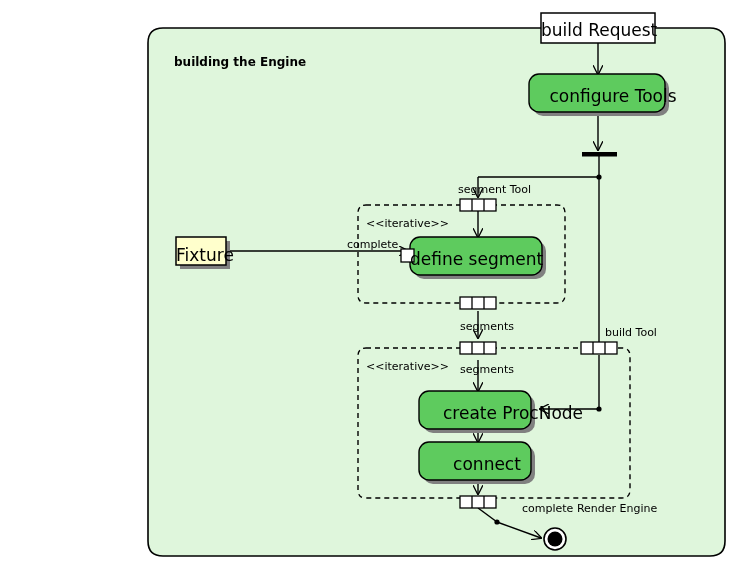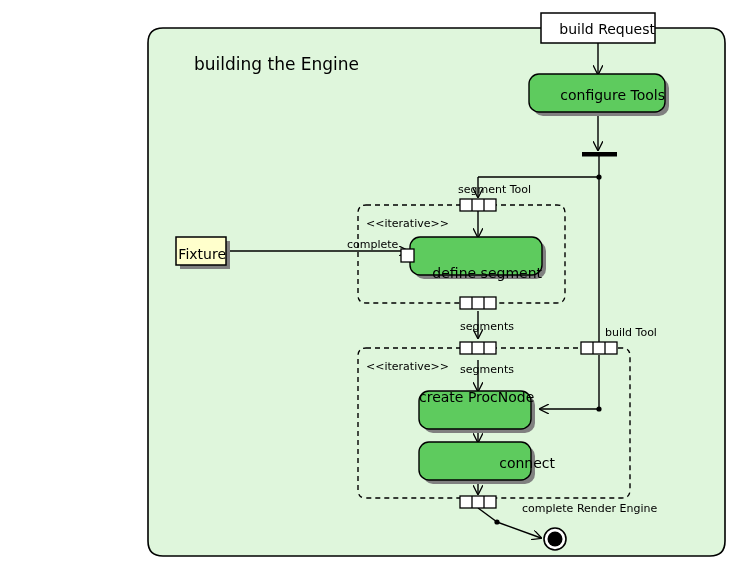--- a/index.html
+++ b/index.html
@@ -26,31 +26,30 @@
   }
   .lbl {
     position: absolute;
     font-family: "DejaVu Sans", sans-serif;
     font-size: 11px;
     color: #000000;
     white-space: nowrap;
     line-height: 1;
   }
   .lbl-bold {
-    font-weight: normal;
-    font-size: 17px;
-    margin-left: 20px;
+    font-weight: bold;
+    font-size: 12px;
   }
   .node-text {
     position: absolute;
     font-family: "DejaVu Sans", sans-serif;
-    font-size: 14px;
+    font-size: 17px;
     color: #000000;
     white-space: nowrap;
-    text-align: right;
+    text-align: center;
     line-height: 1;
   }
 </style>
 </head>
 <body>
 
 <div id="canvas">
 
   <svg id="svg-layer" viewBox="0 0 739 570">
     <defs>
@@ -198,25 +197,25 @@
     <g>
       <circle cx="555" cy="539" r="11" fill="#ffffff" stroke="#000000" stroke-width="1.6"></circle>
       <circle cx="555" cy="539" r="7.5" fill="#000000"></circle>
     </g>
   </svg>
 
   <div class="lbl lbl-bold" style="left:174px; top:56px;">building the Engine</div>
 
   <div class="node-text" style="left:541px; top:22px; width:114px;">build Request</div>
 
-  <div class="node-text" style="left:529px; top:88px; width:136px;">configure Tools</div>
-
-  <div class="node-text" style="left:410px; top:266px; width:132px;">define segment</div>
-
-  <div class="node-text" style="left:419px; top:390px; width:112px;">create ProcNode</div>
+  <div class="node-text" style="left:529px; top:88px; width:136px;padding-left:16px;">configure Tools</div>
+
+  <div class="node-text" style="left:410px; top:251px; width:132px;">define segment</div>
+
+  <div class="node-text" style="left:419px; top:405px; width:112px;padding-left:24px;">create ProcNode</div>
 
   <div class="node-text" style="left:419px; top:456px; width:136px;">connect</div>
 
   <div class="node-text" style="left:176px; top:247px; width:50px;">Fixture</div>
 
   <div class="lbl" style="left:458px; top:184px;">segment Tool</div>
 
   <div class="lbl" style="left:460px; top:321px;">segments</div>
 
   <div class="lbl" style="left:460px; top:364px;">segments</div>

